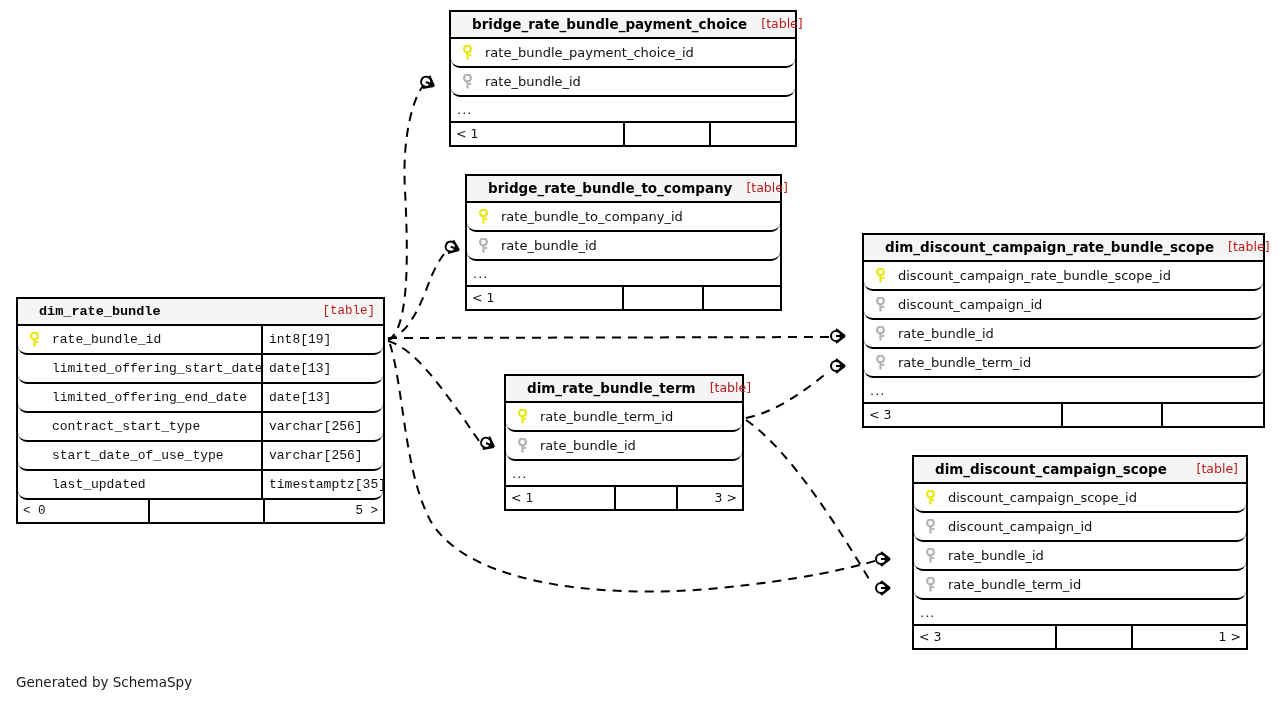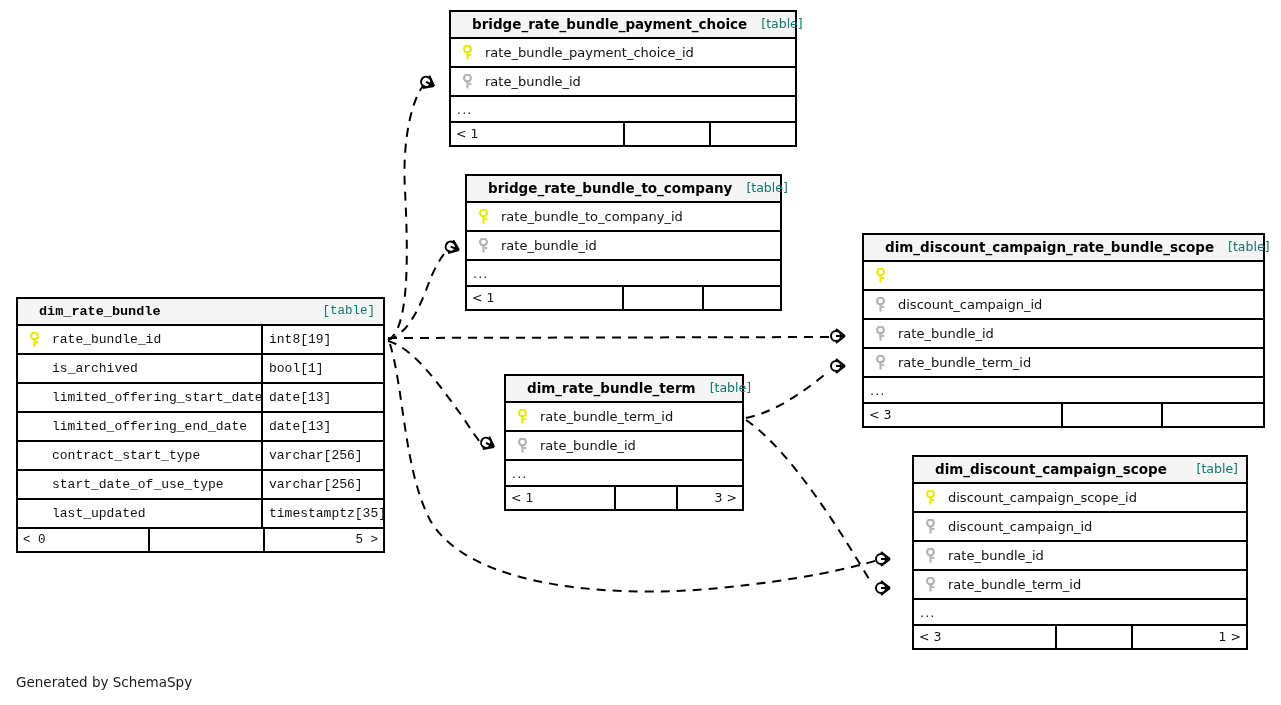--- a/index.html
+++ b/index.html
@@ -51,30 +51,31 @@
     padding: 0 8px 0 21px;
     white-space: nowrap;
   }
   .tbl-title {
     font-weight: bold;
     font-size: 13.5px;
     color: #000000;
   }
   .tbl-kind {
     font-size: 12.5px;
-    color: #0f766e;
+    color: #b91c1c;
     padding-left: 14px;
   }
 
   .tbl-row {
     box-sizing: border-box;
     height: 29px;
     display: flex;
     align-items: stretch;
     border-bottom: 2px solid #000000;
+    border-radius: 9px;
   }
   .tbl-row:last-child { border-bottom: none; }
 
   .col-name {
     box-sizing: border-box;
     flex: 1 1 auto;
     display: flex;
     align-items: center;
     padding-left: 6px;
     white-space: nowrap;
@@ -263,20 +264,21 @@
     </div>
     <div class="tbl-row">
       <div class="col-name">
         <span class="key-slot">
           <svg width="11" height="15" viewBox="0 0 11 15">
               <circle cx="5.5" cy="4" r="3.4" fill="none" stroke="#e8e80c" stroke-width="2.2"></circle>
               <rect x="4.4" y="6.5" width="2.2" height="8" fill="#e8e80c"></rect>
               <rect x="6.6" y="9" width="2.6" height="2" fill="#e8e80c"></rect>
             </svg>
         </span>
+        <span class="name-text">discount_campaign_rate_bundle_scope_id</span>
       </div>
     </div>
     <div class="tbl-row">
       <div class="col-name">
         <span class="key-slot">
           <svg width="11" height="15" viewBox="0 0 11 15">
               <circle cx="5.5" cy="4" r="3.4" fill="none" stroke="#b3b3b3" stroke-width="2.2"></circle>
               <rect x="4.4" y="6.5" width="2.2" height="8" fill="#b3b3b3"></rect>
               <rect x="6.6" y="9" width="2.6" height="2" fill="#b3b3b3"></rect>
             </svg>
@@ -330,27 +332,20 @@
               <rect x="6.6" y="9" width="2.6" height="2" fill="#e8e80c"></rect>
             </svg>
         </span>
         <span class="name-text">rate_bundle_id</span>
       </div>
       <div class="col-type" style="width:122px;">int8[19]</div>
     </div>
     <div class="tbl-row">
       <div class="col-name">
         <span class="key-slot"></span>
-        <span class="name-text">is_archived</span>
-      </div>
-      <div class="col-type" style="width:122px;">bool[1]</div>
-    </div>
-    <div class="tbl-row">
-      <div class="col-name">
-        <span class="key-slot"></span>
         <span class="name-text">limited_offering_start_date</span>
       </div>
       <div class="col-type" style="width:122px;">date[13]</div>
     </div>
     <div class="tbl-row">
       <div class="col-name">
         <span class="key-slot"></span>
         <span class="name-text">limited_offering_end_date</span>
       </div>
       <div class="col-type" style="width:122px;">date[13]</div>

